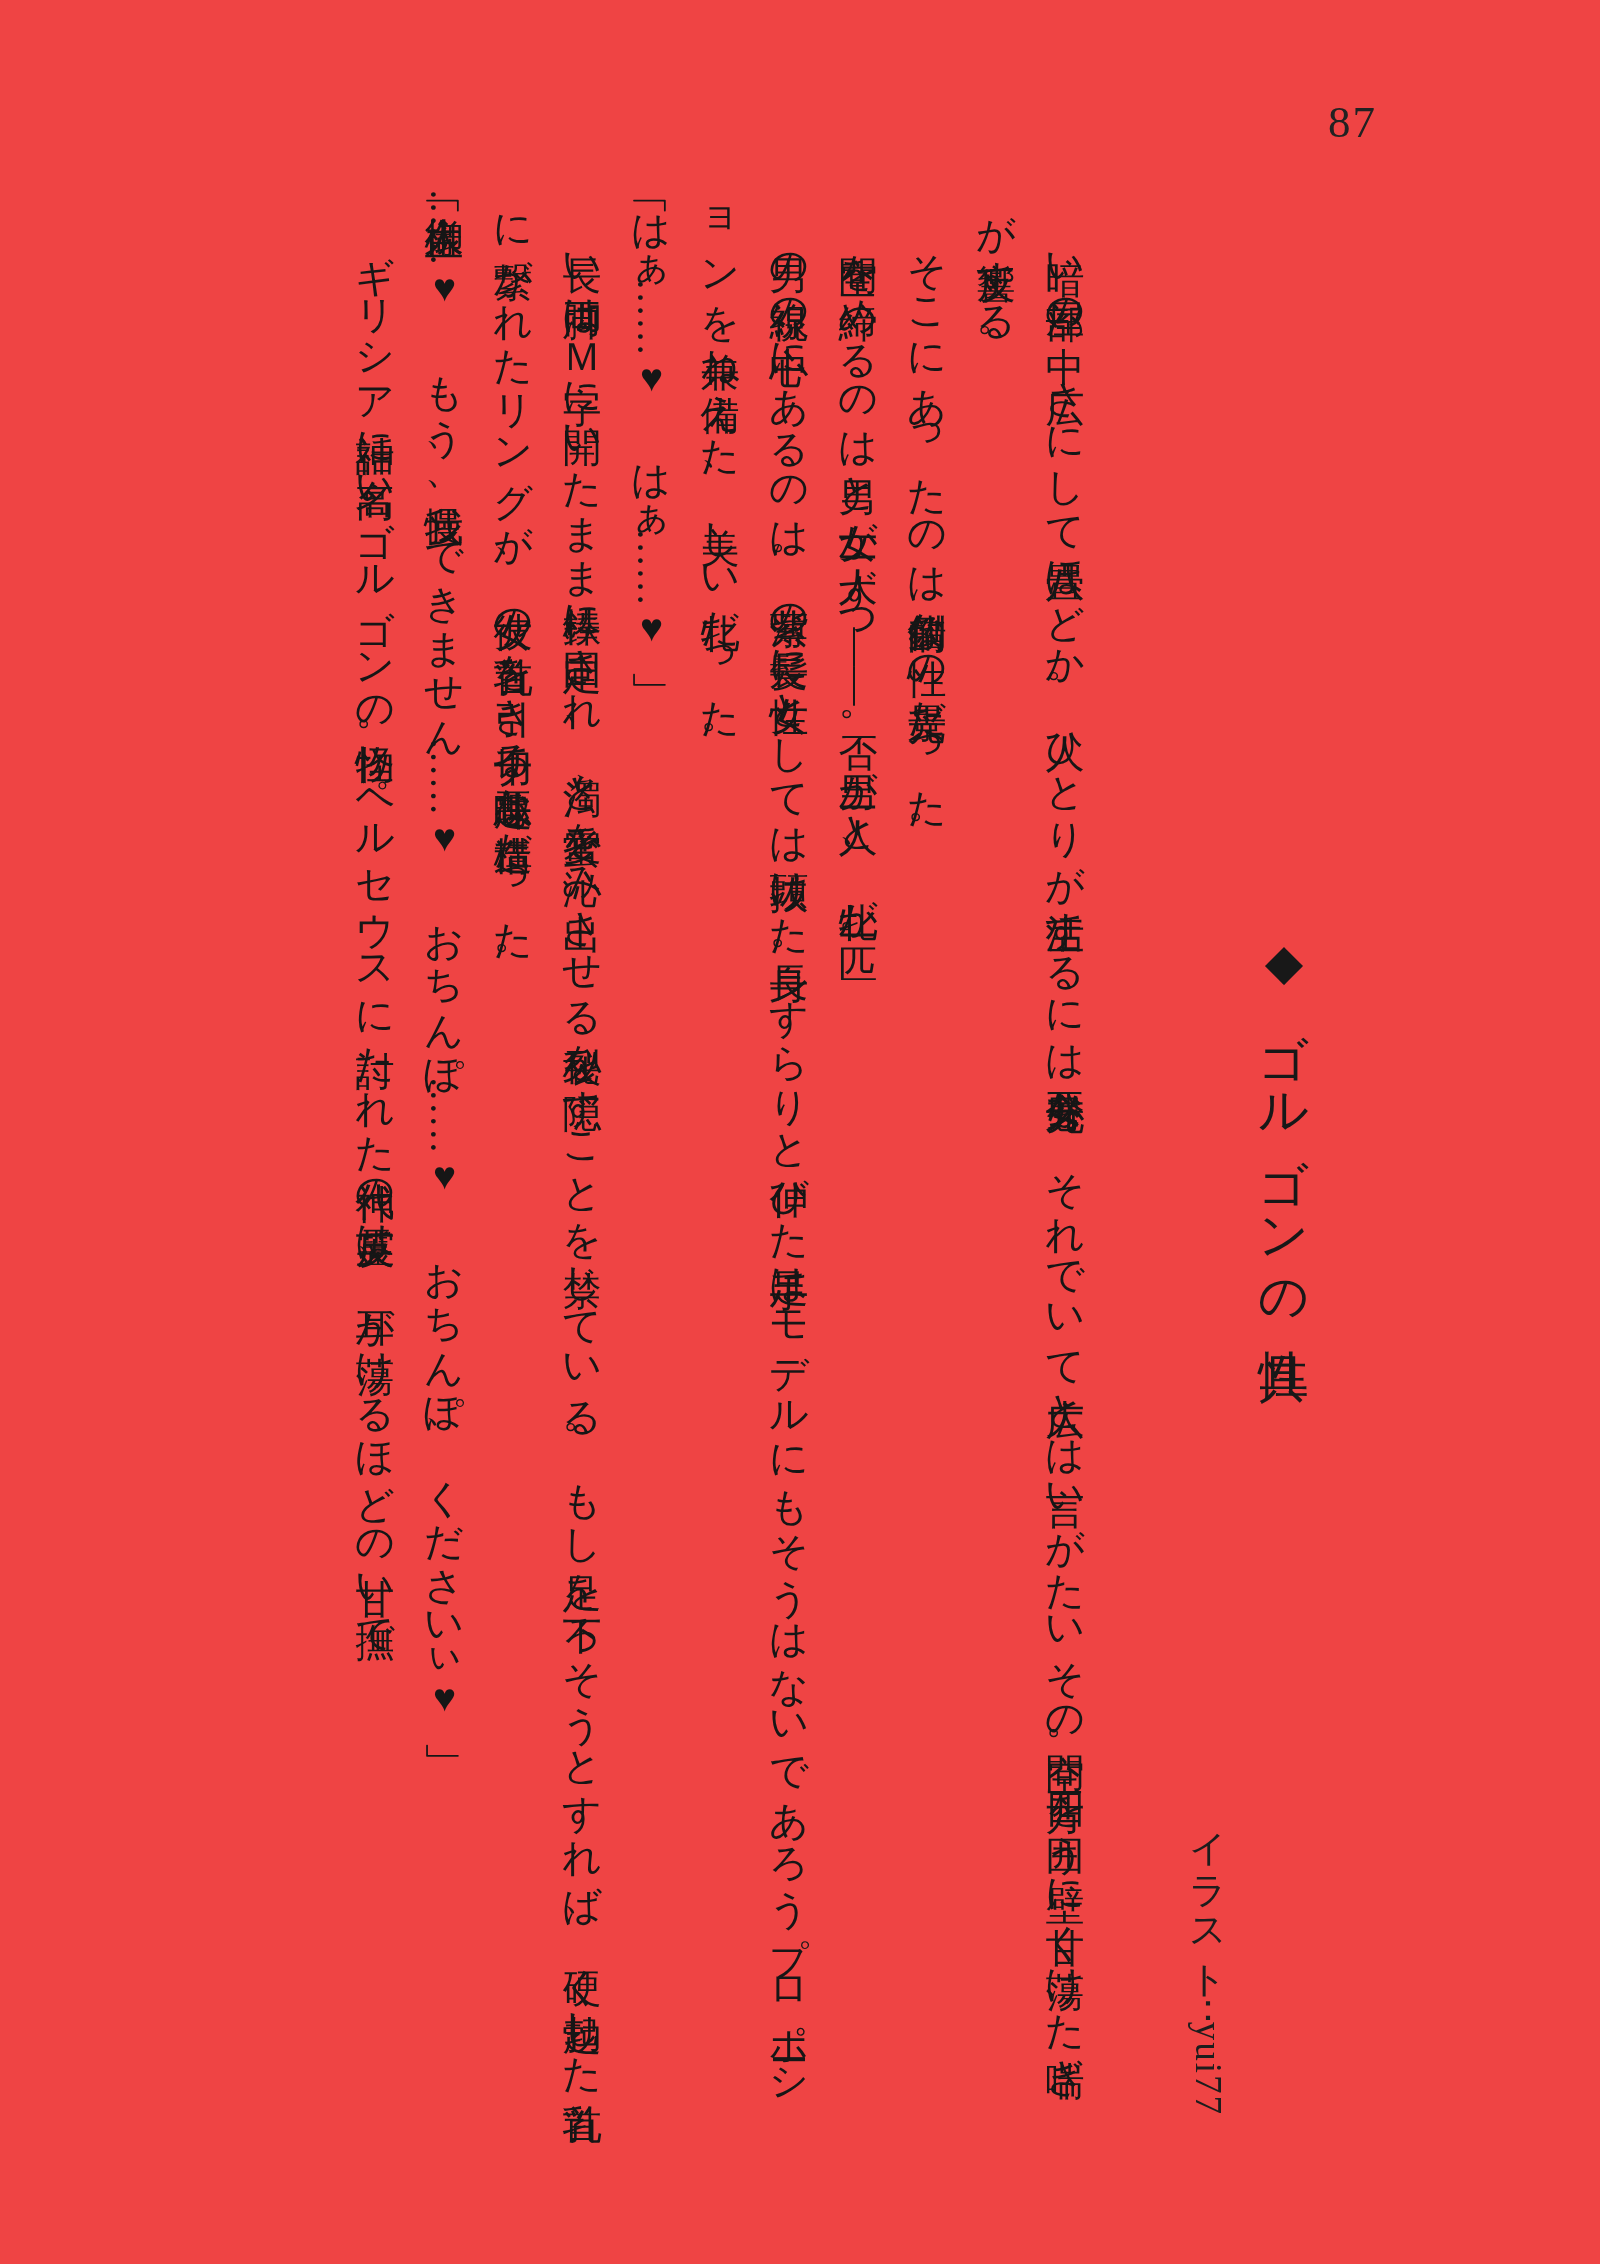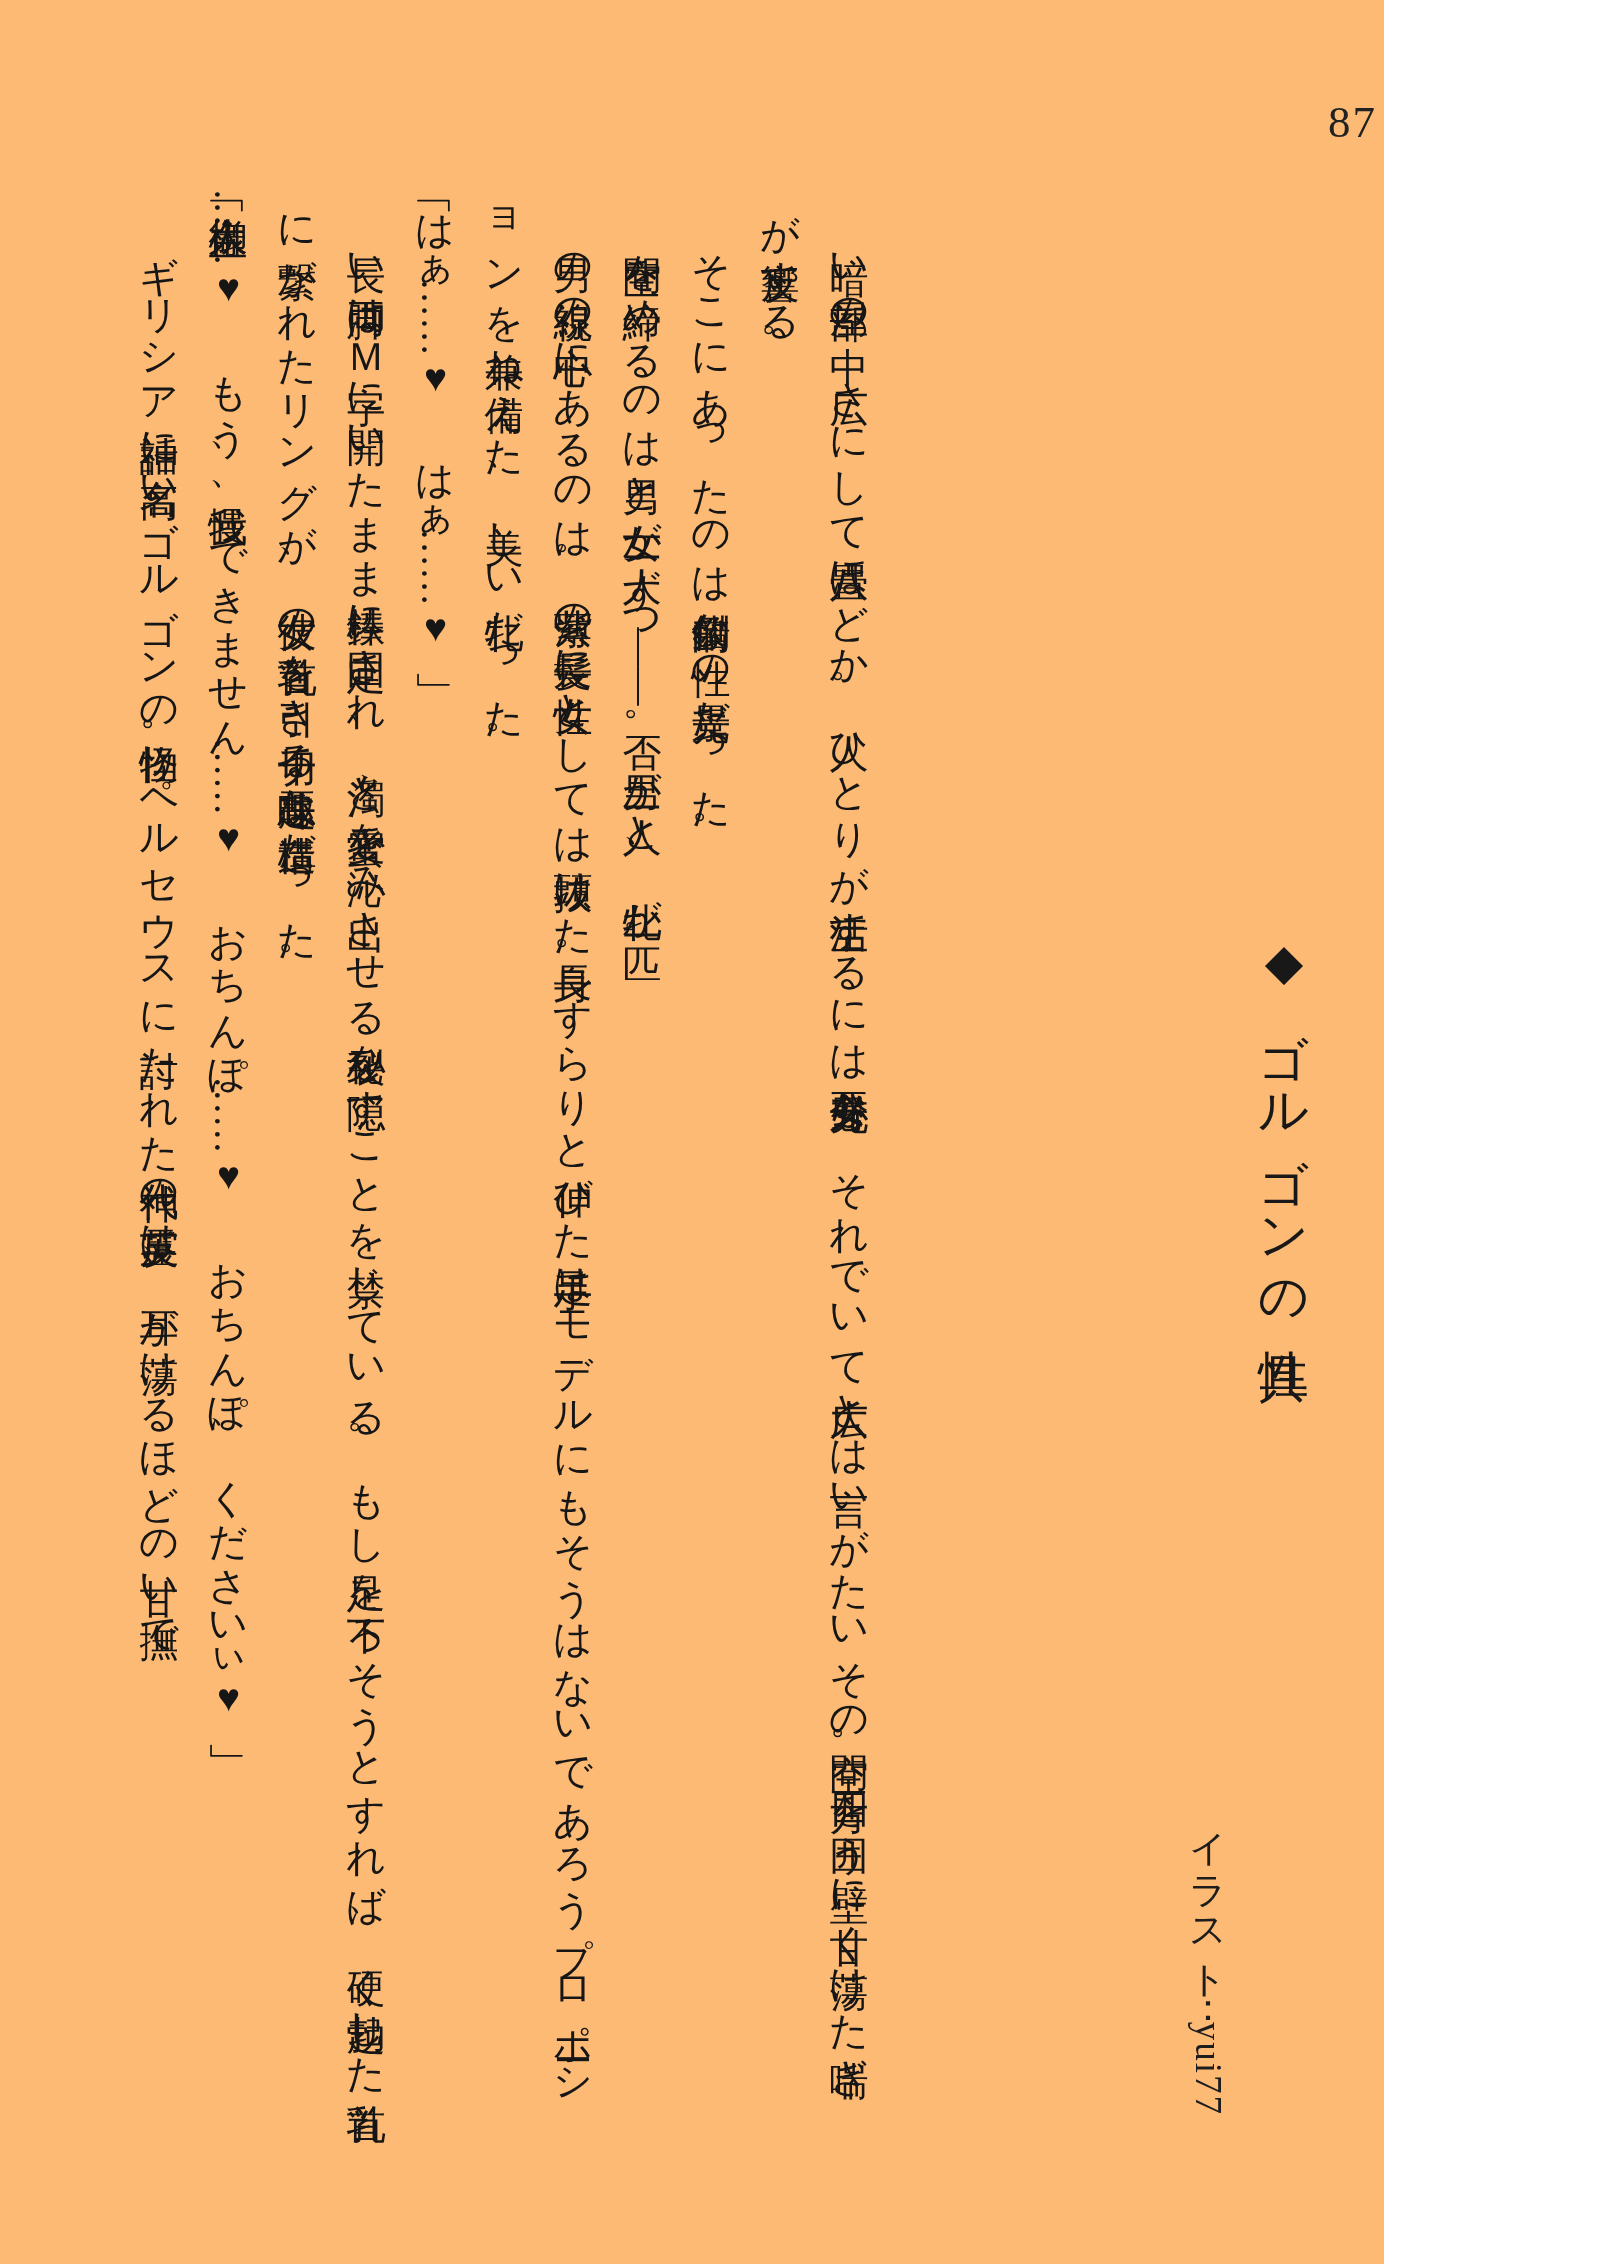--- a/index.html
+++ b/index.html
@@ -2,23 +2,23 @@
 <html lang="ja"><head>
 <meta charset="utf-8">
 <style>
   html, body {
     margin: 0;
     padding: 0;
     background: #ffffff;
   }
   .page {
     position: relative;
-    width: 1384px;
+    width: 1600px;
     height: 2264px;
-    background: #fdba74;
+    background: #ef4444;
     overflow: hidden;
     font-family: "Liberation Serif", "DejaVu Serif", serif;
     color: #1b1b1b;
   }
   
   .page-number {
     position: absolute;
     left: 1328px;
     top: 100px;
     font-size: 45px;

